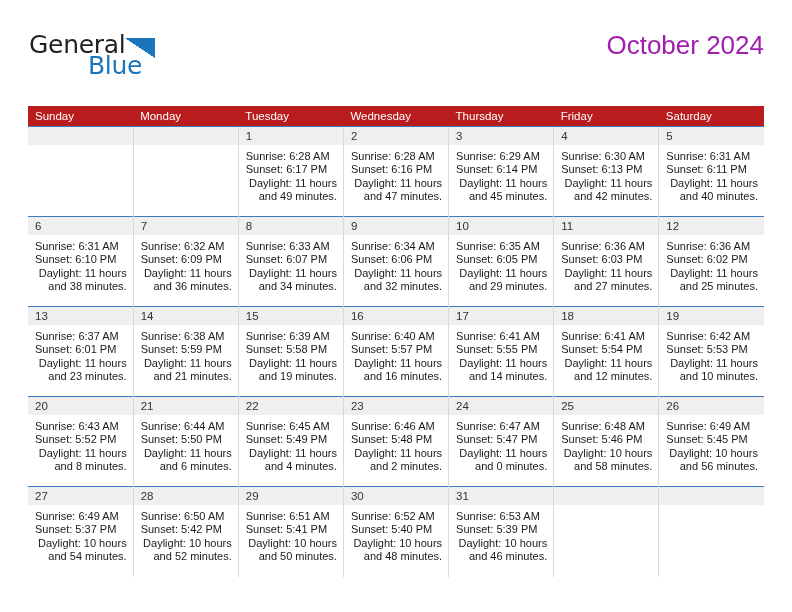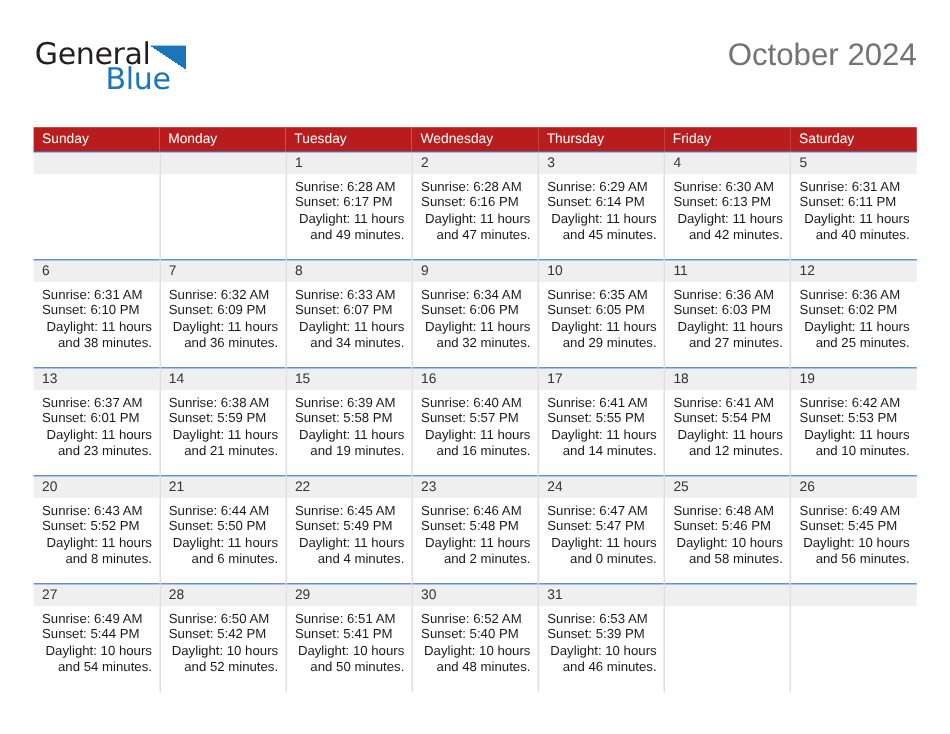--- a/index.html
+++ b/index.html
@@ -70,21 +70,21 @@
   }
 
   .title-block {
     position: absolute;
     right: 0;
     top: 0;
     text-align: right;
   }
   .cal-title {
     font-size: 26px;
-    color: #737373;
+    color: #a21caf;
     line-height: 34px;
     white-space: nowrap;
   }
   .cal-subtitle {
     font-size: 14.5px;
     color: #000;
     line-height: 22px;
     margin-top: 3px;
     white-space: nowrap;
   }
@@ -404,21 +404,21 @@
               <div>Sunset: 5:45 PM</div>
               <div class="daylight-line">Daylight: 10 hours and 56 minutes.</div>
             </div>
           </td>
         </tr>
         <tr class="week-row">
           <td>
             <div class="daynum">27</div>
             <div class="details">
               <div>Sunrise: 6:49 AM</div>
-              <div>Sunset: 5:44 PM</div>
+              <div>Sunset: 5:37 PM</div>
               <div class="daylight-line">Daylight: 10 hours and 54 minutes.</div>
             </div>
           </td>
           <td>
             <div class="daynum">28</div>
             <div class="details">
               <div>Sunrise: 6:50 AM</div>
               <div>Sunset: 5:42 PM</div>
               <div class="daylight-line">Daylight: 10 hours and 52 minutes.</div>
             </div>

